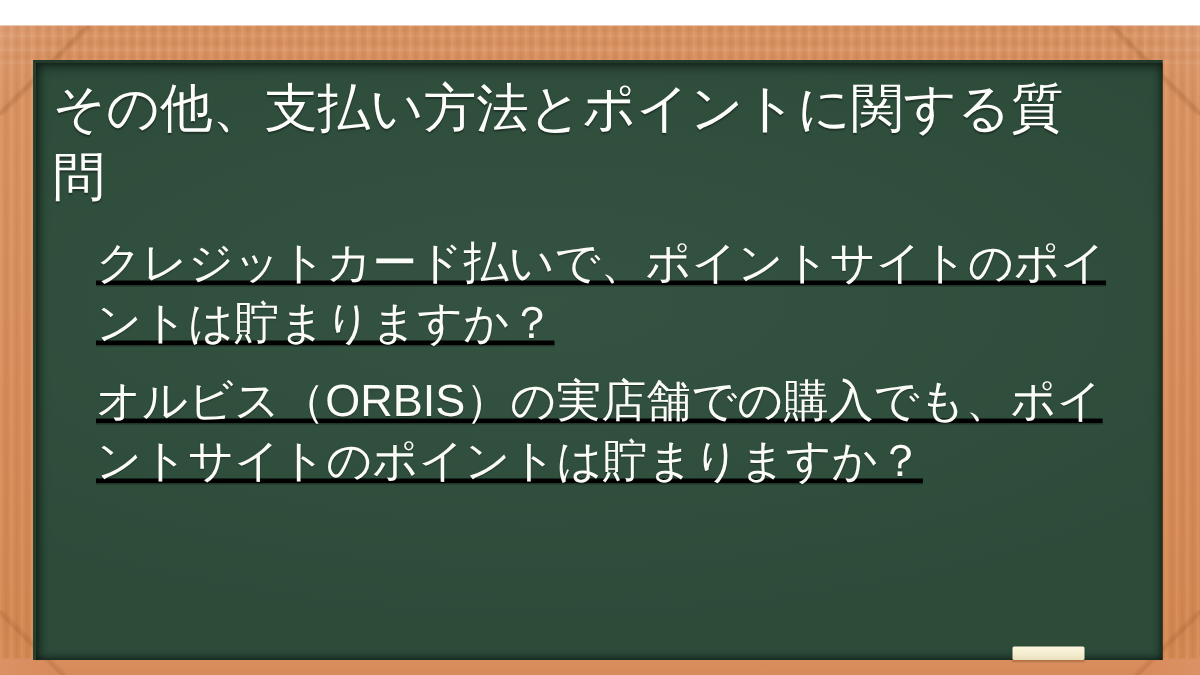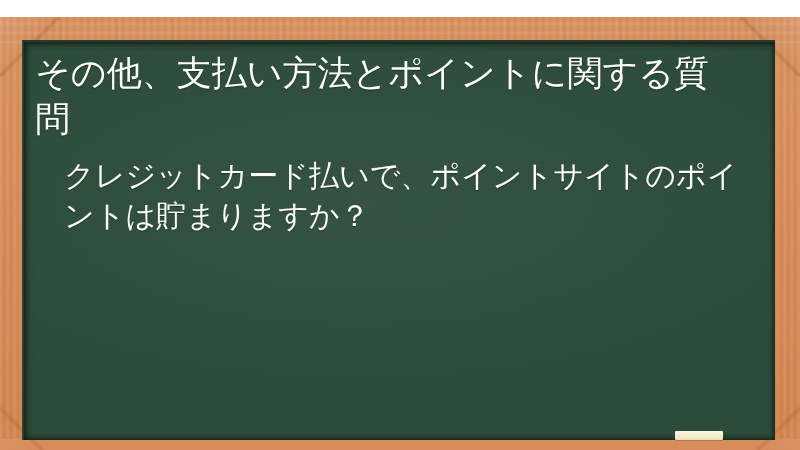--- a/index.html
+++ b/index.html
@@ -110,20 +110,21 @@
     text-shadow: 0 1px 1px rgba(0,0,0,0.35);
     white-space: normal;
     word-break: break-all;
     max-width: 705px;
   }
 
   .qlist {
     margin: 14px 0 0 0;
     padding: 0;
     list-style: none;
+    text-decoration: underline;
   }
   .qitem {
     color: #fbfbf8;
     font-size: 30px;
     line-height: 40px;
     font-weight: 400;
     margin: 0 0 12px 0;
     padding-left: 29px;
     max-width: 712px;
     word-break: break-all;
@@ -155,20 +156,21 @@
   <div class="miter miter-bl"></div>
   <div class="miter miter-br"></div>
 
   <div class="board">
     <div class="board-inner">
 
       <h1 class="title">その他、支払い方法とポイントに関する質問</h1>
 
       <ul class="qlist">
         <li class="qitem">クレジットカード払いで、ポイントサイトのポイントは貯まりますか？</li>
+        <li class="qitem">オルビス（ORBIS）の実店舗での購入でも、ポイントサイトのポイントは貯まりますか？</li>
       </ul>
 
     </div>
   </div>
 
   <div class="chalk"></div>
 
 </div>
 
 </body></html>

